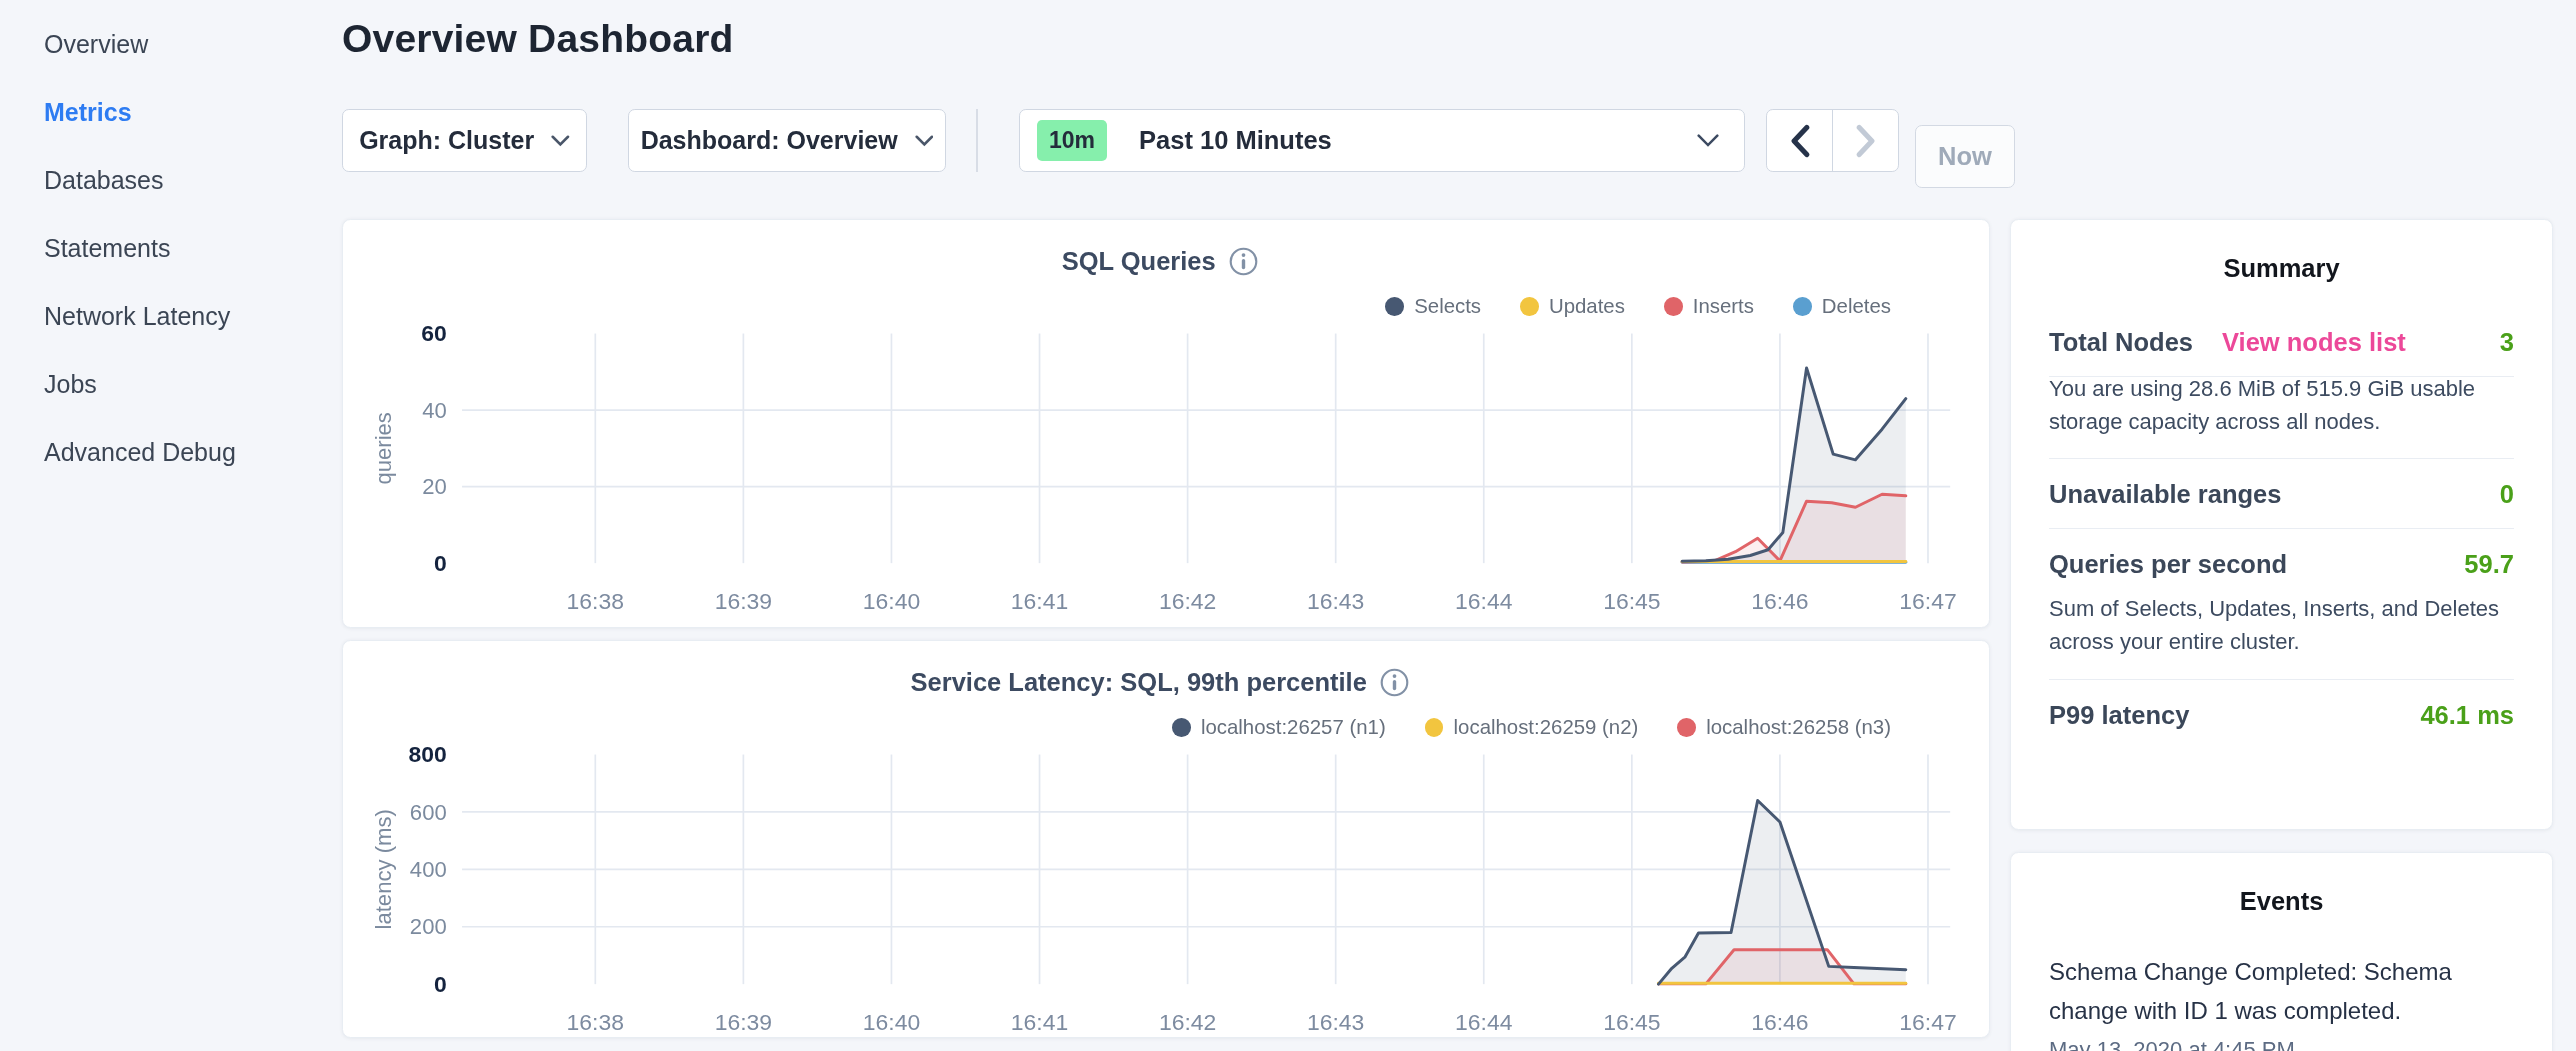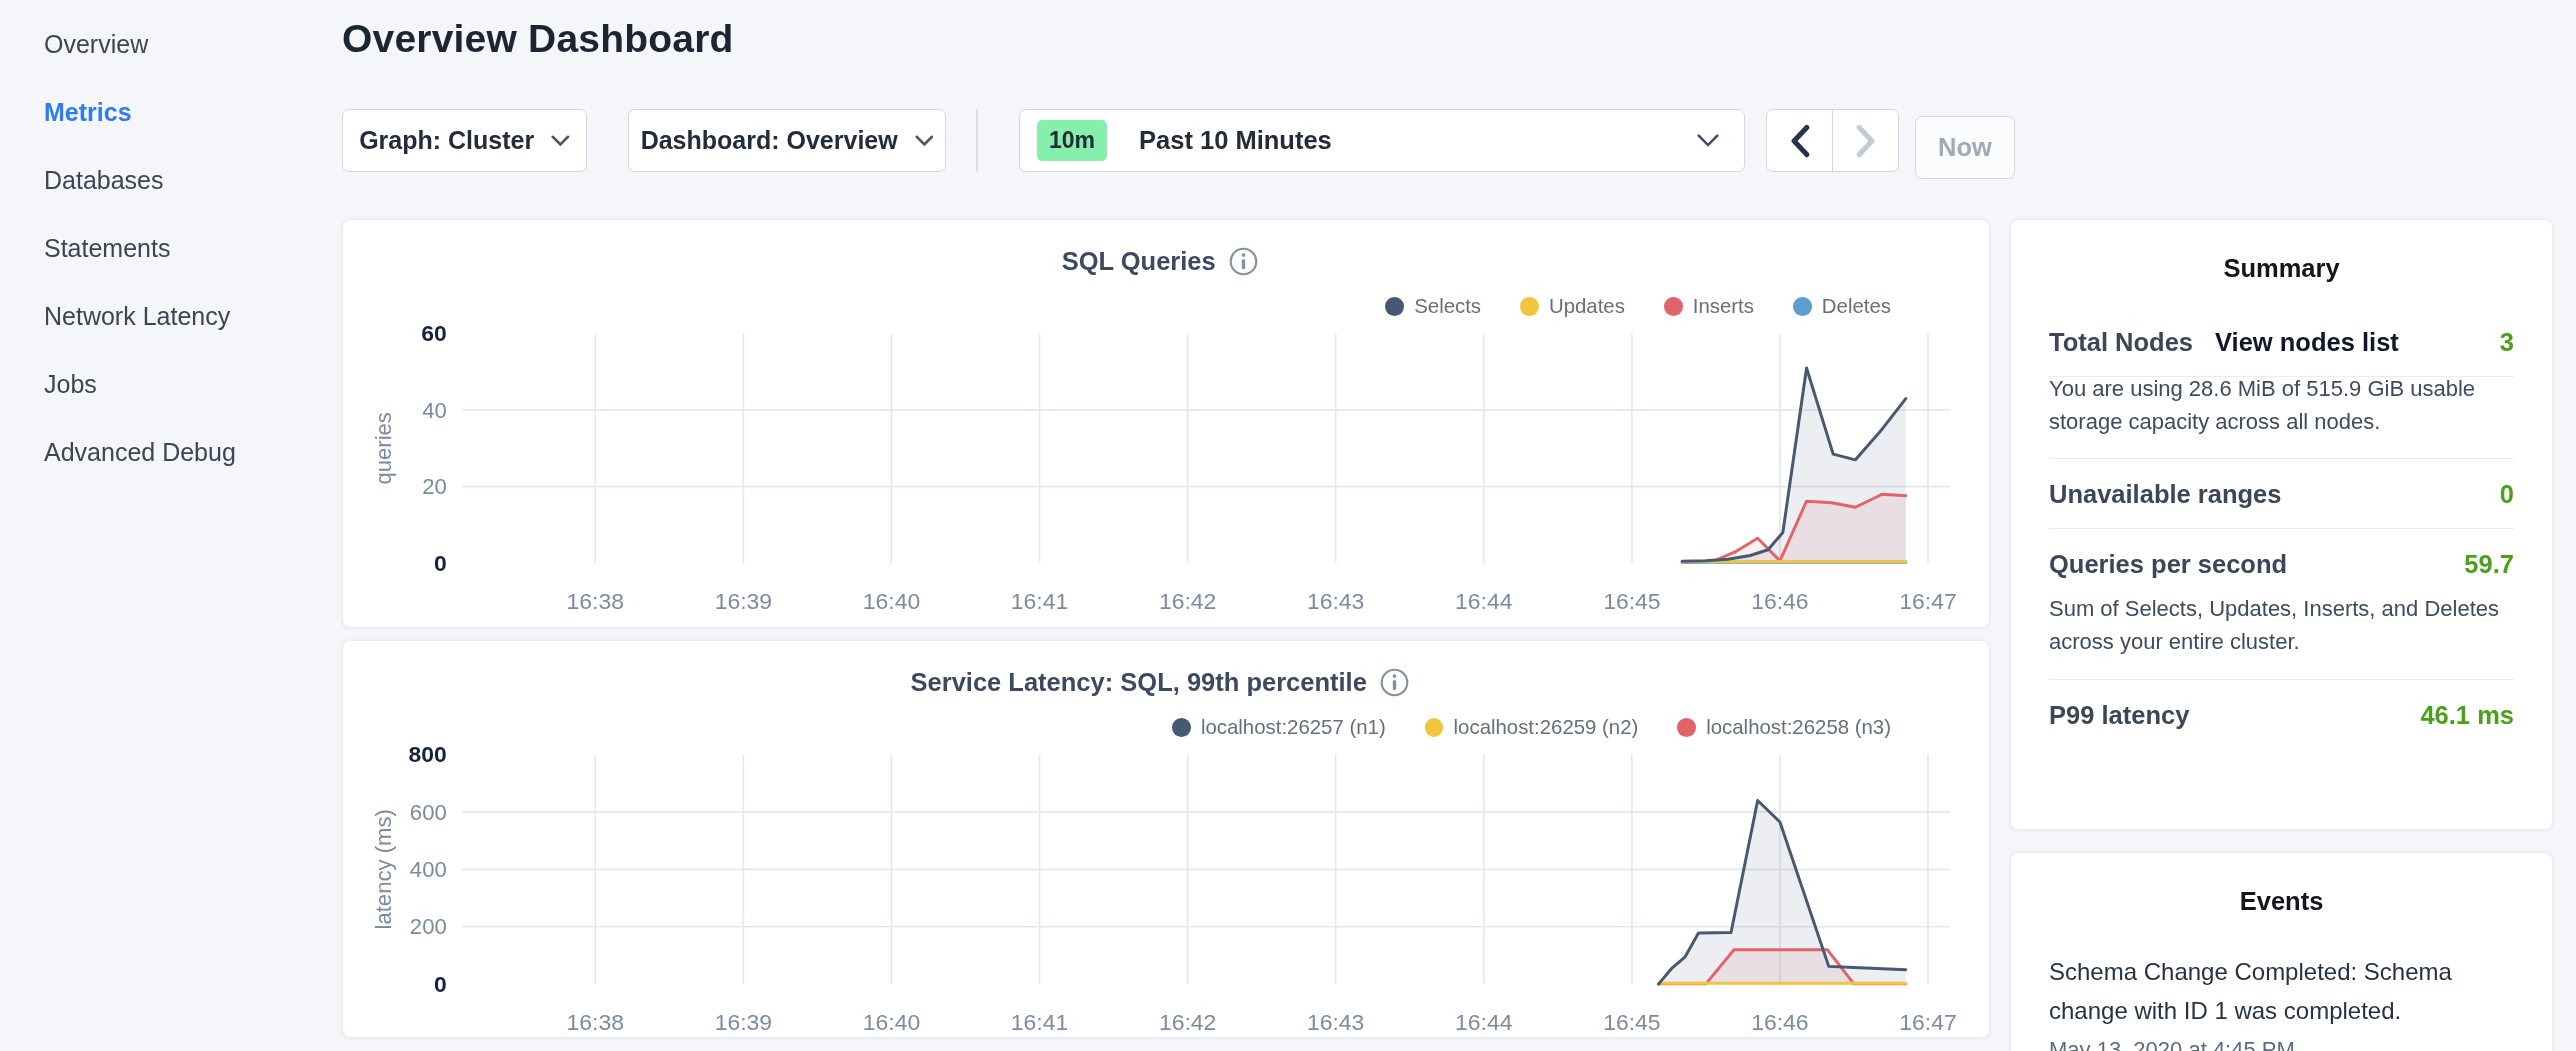--- a/index.html
+++ b/index.html
@@ -44,21 +44,21 @@
     font-size:23px; font-weight:700; color:#242c3b;
   }
   .time-label { margin-left:32px; font-size:25.5px; font-weight:700; color:#242c3b; flex:1; }
   .arrow-group {
     position:absolute; left:1766px; top:0; width:133px; height:63px;
     background:#fff; border:1.7px solid #d0d7e2; border-radius:6.8px; display:flex;
   }
   .arrow-half { flex:1; display:flex; align-items:center; justify-content:center; cursor:pointer; }
   .arrow-half:first-child { border-right:1.7px solid #d0d7e2; }
   .btn-now {
-    position:absolute; left:1915px; top:7px; width:100px; height:63px;
+    position:absolute; left:1915px; top:16px; width:100px; height:63px;
     background:#fbfcfd; border:1.7px solid #d3d9e3; border-radius:6.8px;
     display:flex; align-items:center; justify-content:center;
     font-size:25.5px; font-weight:700; color:#9faab9; cursor:default;
   }
 
   
   .card {
     position:absolute; background:#fff; border:0.9px solid #e8edf3; border-radius:8.5px;
     box-shadow:0 0.9px 3.4px rgba(60,70,85,.07);
   }
@@ -87,21 +87,21 @@
   .ytick { font-size:26px; fill:#7b8a9e; }
   .ytick.bold { font-weight:700; fill:#14233e; font-size:27px; }
   .xtick { font-size:27px; fill:#7d8ba0; }
   .axis-label { font-size:26px; fill:#7b8a9e; }
 
   
   .panel-title { padding-top:34px; text-align:center; font-size:25.5px; font-weight:700; color:#12161d; }
   .sum-list { margin-top:24px; }
   .sum-row { display:flex; align-items:baseline; padding:21px 0 18.7px 0; }
   .sum-label { font-size:25.5px; font-weight:700; color:#3b4759; }
-  .sum-link { font-size:25.5px; font-weight:700; color:#0f172a; margin-left:22px; text-decoration:none; cursor:pointer; }
+  .sum-link { font-size:25.5px; font-weight:700; color:#ec4899; margin-left:29px; text-decoration:none; cursor:pointer; }
   .sum-value { margin-left:auto; font-size:25.5px; font-weight:700; color:#4aa019; }
   .sum-desc { font-size:22px; color:#3d4b60; line-height:33px; padding-bottom:20.4px; margin-top:-5.1px; }
   .sum-div { border-top:1.7px solid #e9edf3; }
 
   
   .event-msg { margin-top:36px; font-size:24px; color:#273246; line-height:39px; }
   .event-ts { margin-top:6.8px; font-size:22px; color:#5c6b83; }
 </style>
 </head>
 <body>

